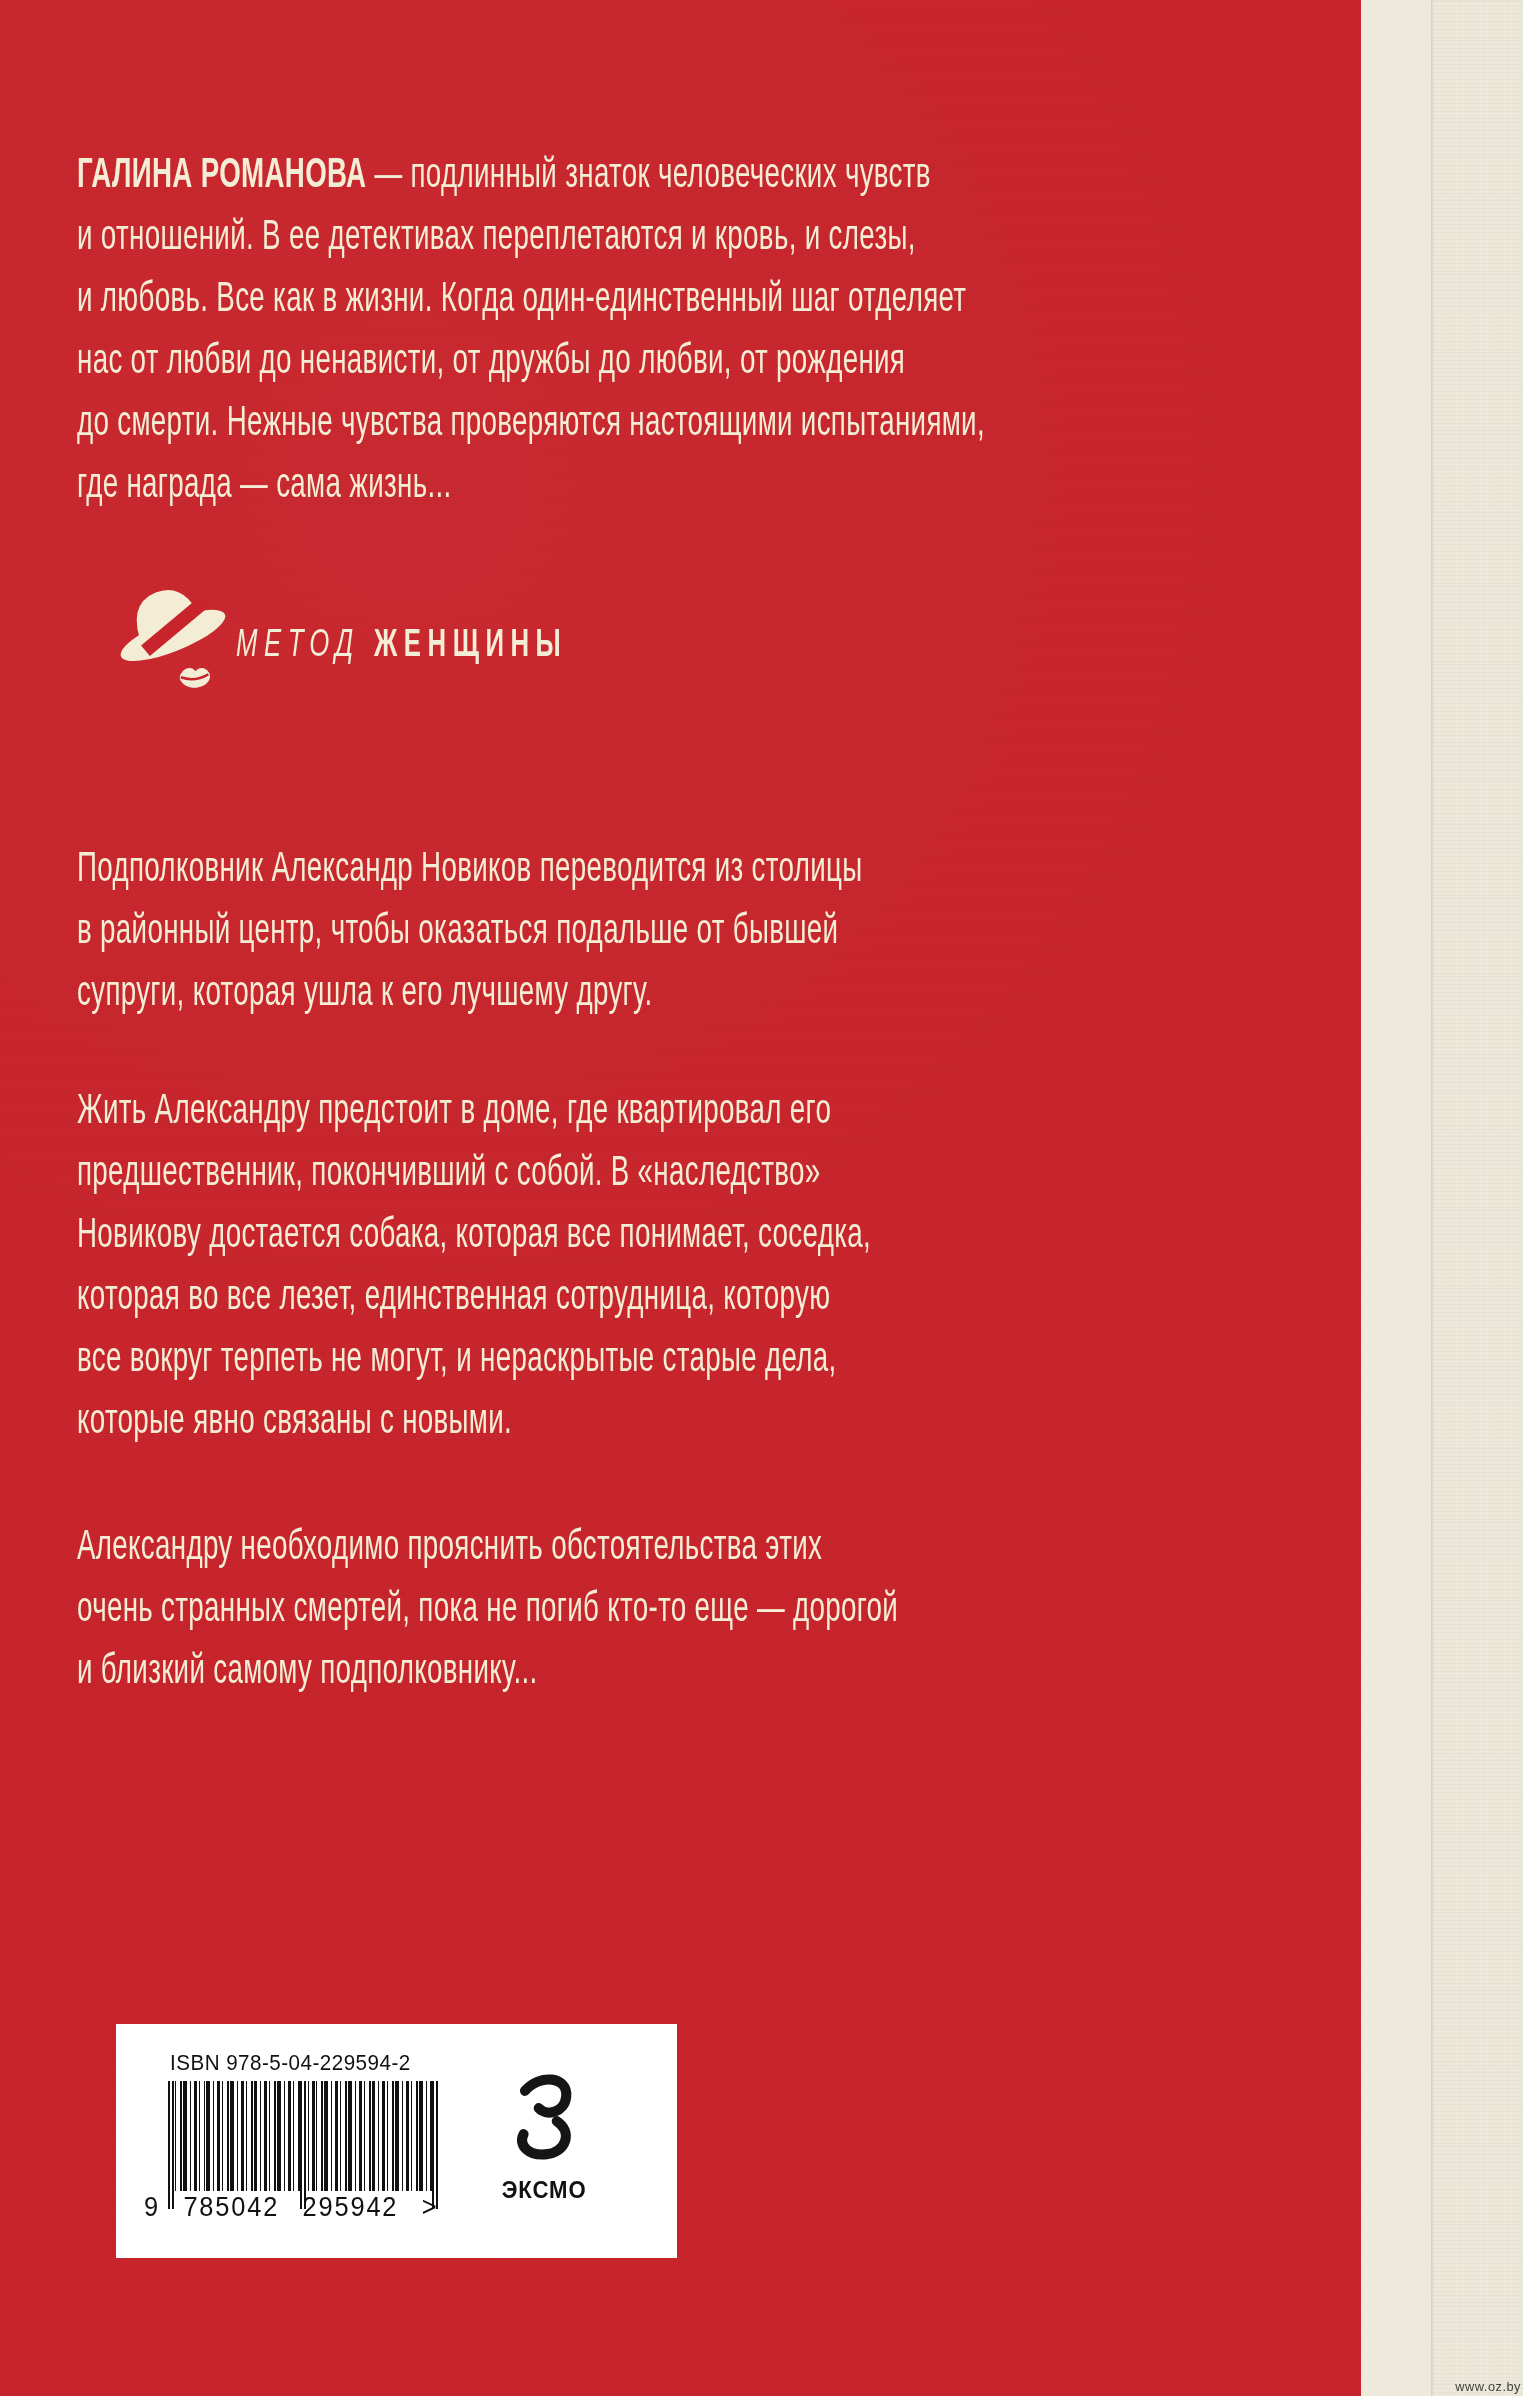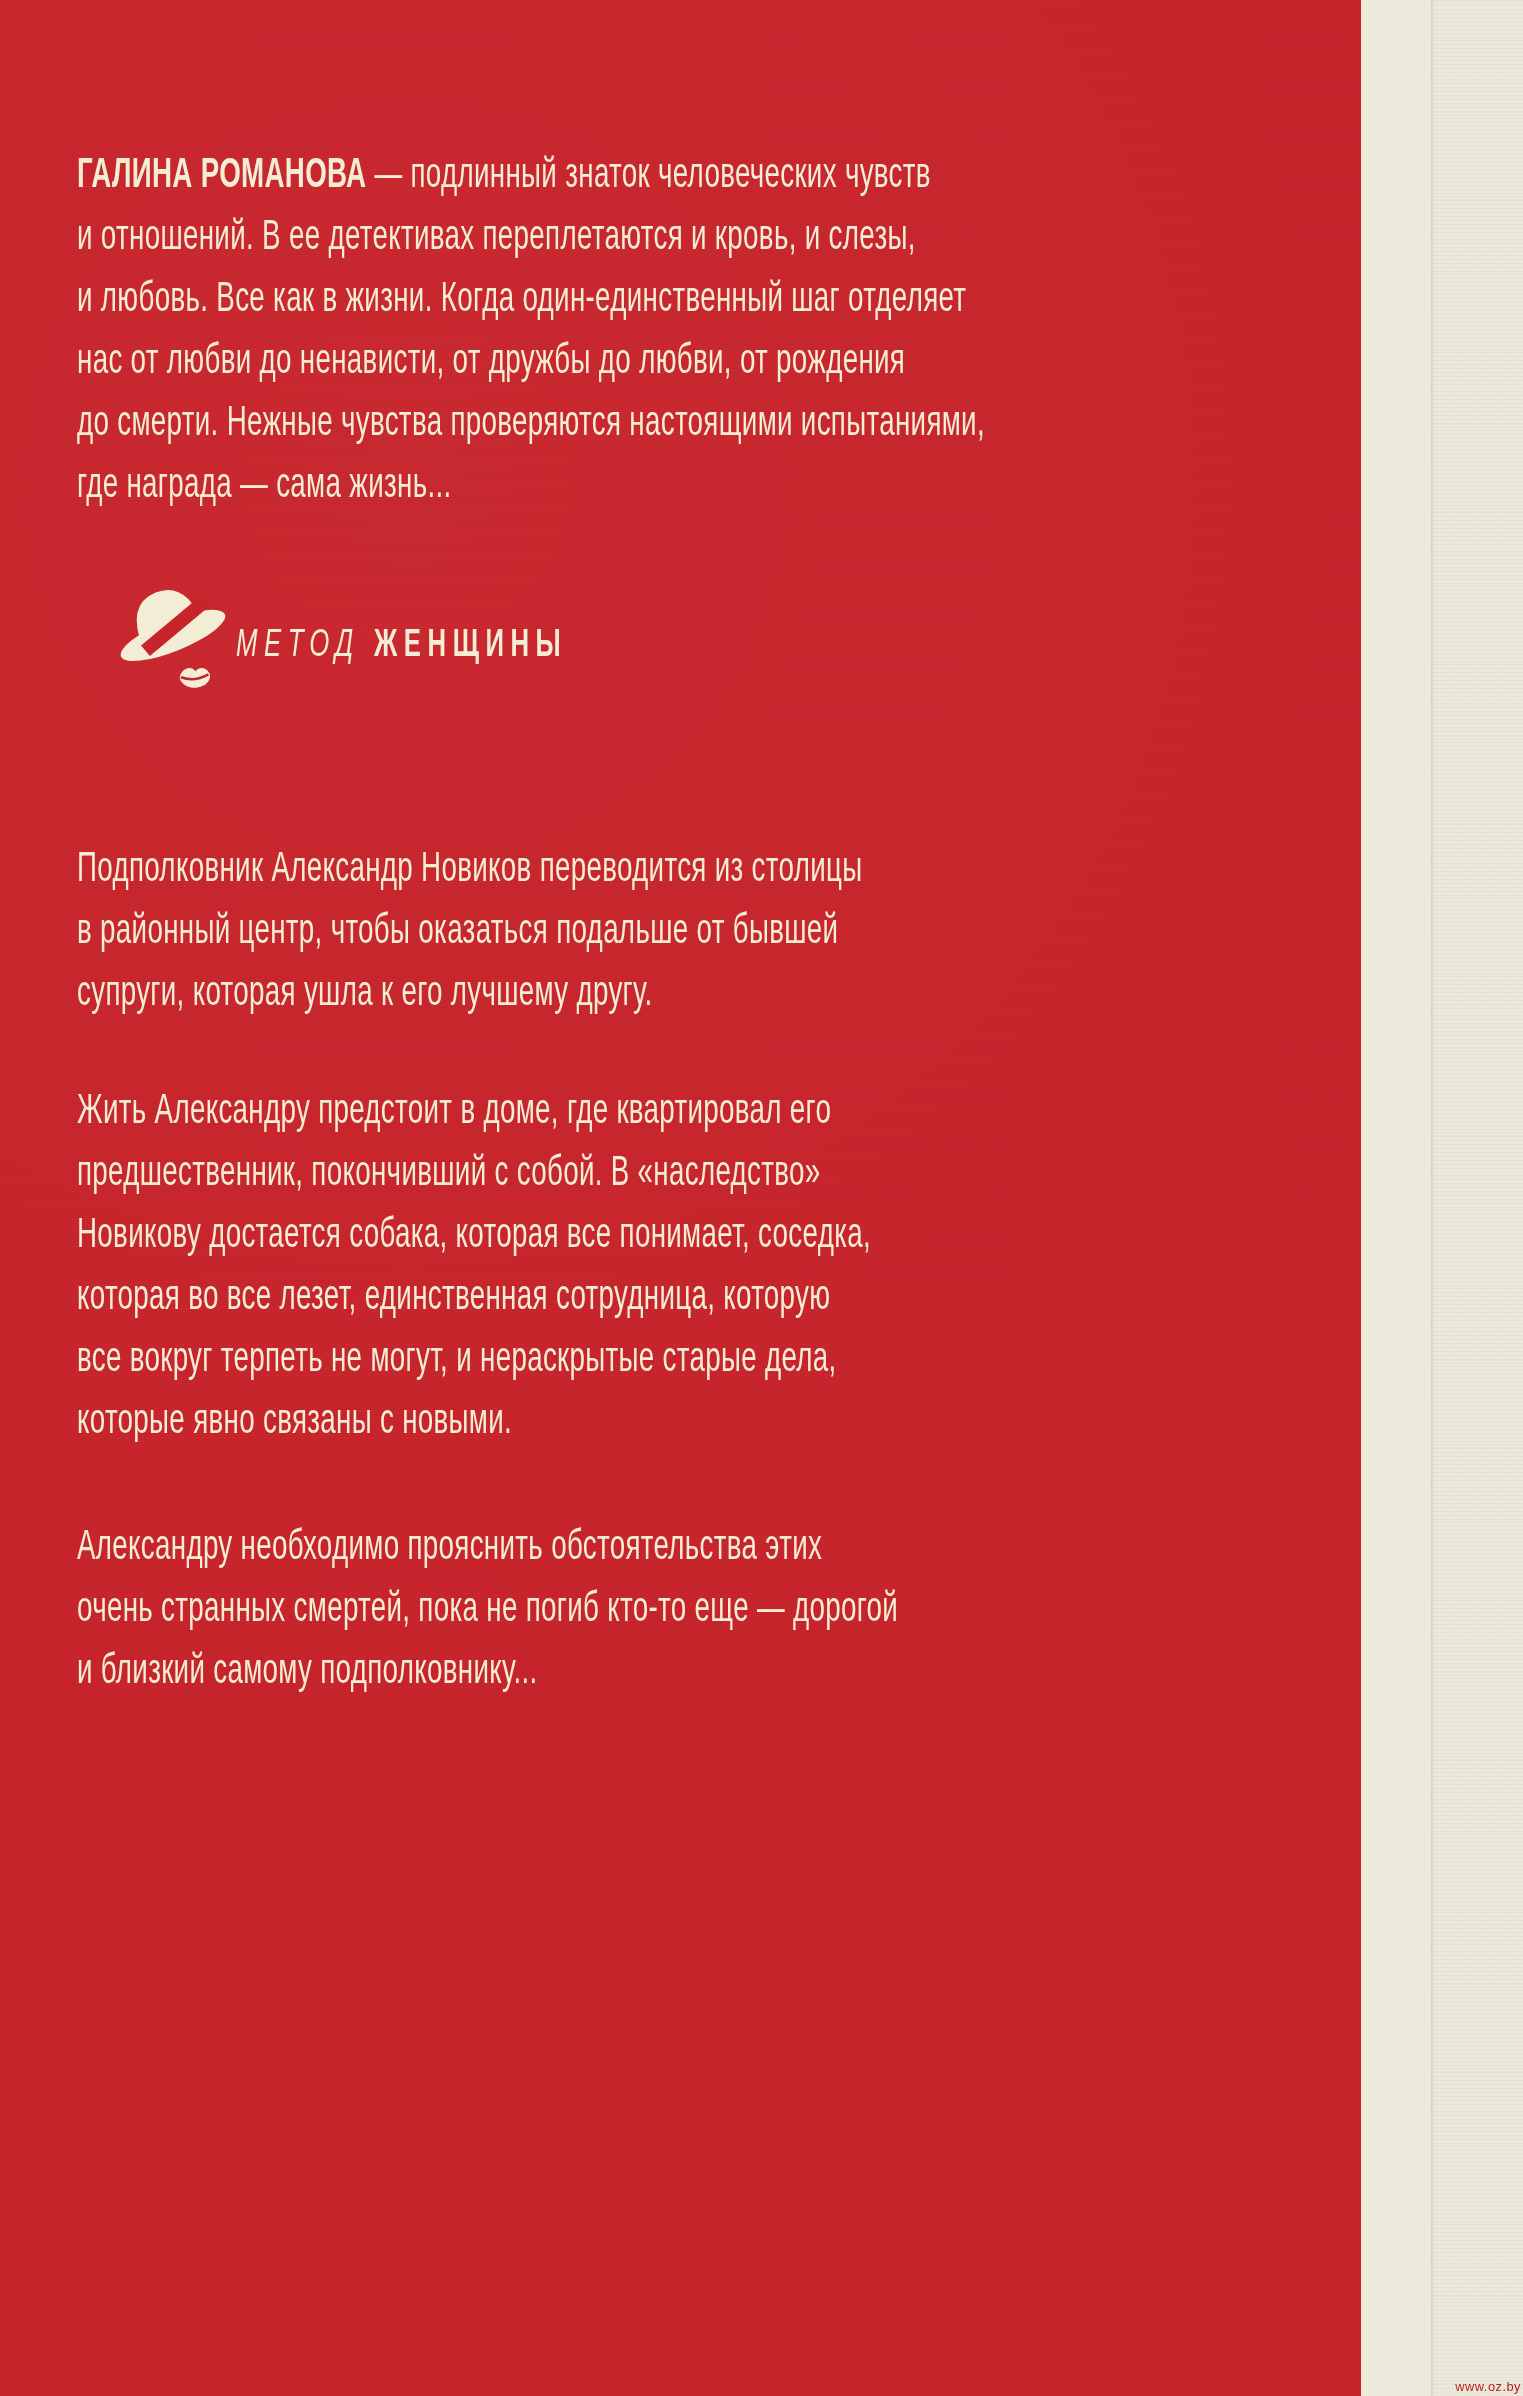--- a/index.html
+++ b/index.html
@@ -78,21 +78,21 @@
   .eksmo{
     position:absolute;left:374px;top:44px;width:108px;height:148px;
     display:flex;flex-direction:column;align-items:center;
   }
   .eksmo-word{
     color:#111;font-weight:700;font-size:24.6px;letter-spacing:1px;
     margin-top:5.9px;transform:scaleX(0.9);
   }
   .watermark{
     position:absolute;right:3px;bottom:3px;
-    color:#b91c1c;font-size:12.8px;letter-spacing:0.5px;
+    color:#404040;font-size:12.8px;letter-spacing:0.5px;
   }
 </style>
 </head>
 <body>
 
 <div class="cover">
 
   <div class="txt" style="left:77px;top:142px;"><span class="author">ГАЛИНА РОМАНОВА</span><span> — подлинный знаток человеческих чувств
 и отношений. В ее детективах переплетаются и кровь, и слезы,
 и любовь. Все как в жизни. Когда один-единственный шаг отделяет
@@ -121,19 +121,39 @@
 предшественник, покончивший с собой. В «наследство»
 Новикову достается собака, которая все понимает, соседка,
 которая во все лезет, единственная сотрудница, которую
 все вокруг терпеть не могут, и нераскрытые старые дела,
 которые явно связаны с новыми.</div>
 
   <div class="txt" style="left:77px;top:1514px;">Александру необходимо прояснить обстоятельства этих
 очень странных смертей, пока не погиб кто-то еще — дорогой
 и близкий самому подполковнику...</div>
 
+  <div class="isbn-box">
+    <div class="isbn-num">ISBN 978-5-04-229594-2</div>
+
+    <div class="barcode"></div>
+    <div class="guard g-left"></div>
+    <div class="guard g-mid"></div>
+    <div class="guard g-right"></div>
+
+    <div class="barcode-digits">9 785042 295942 &gt;</div>
+
+    <div class="eksmo">
+      <svg width="65" height="102" viewBox="0 0 90 130">
+        <g fill="none" stroke="#151515" stroke-width="14" stroke-linecap="round">
+          <path d="M 18,26 C 38,2 78,6 75,34 C 73,56 48,62 37,50"></path>
+          <path d="M 62,68 C 84,82 76,112 46,114 C 24,116 8,102 16,86"></path>
+        </g>
+      </svg>
+      <div class="eksmo-word">ЭКСМО</div>
+    </div>
+  </div>
 
 </div>
 
 <div class="paper-strip"></div>
 
 <div class="watermark">www.oz.by</div>
 
 
 </body></html>

